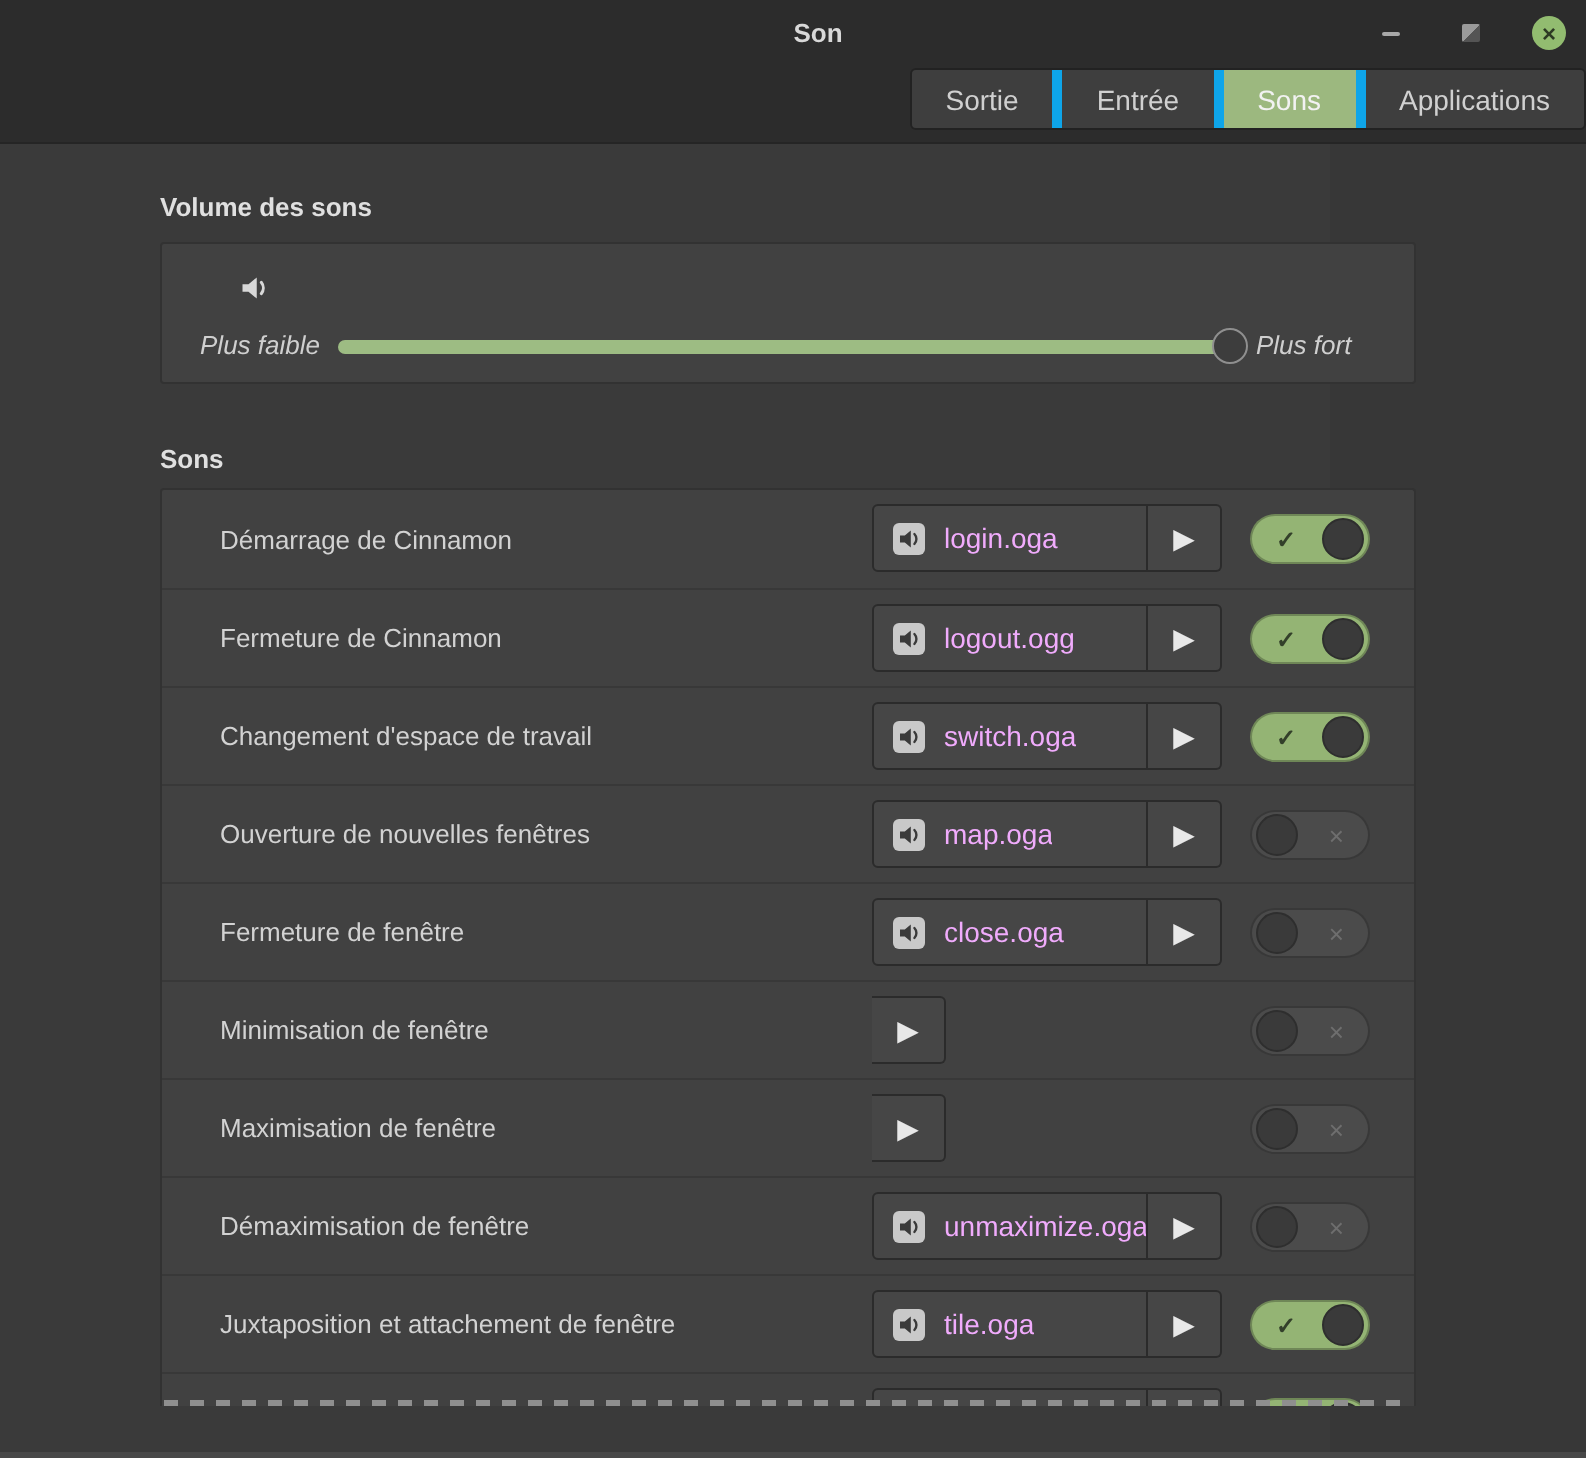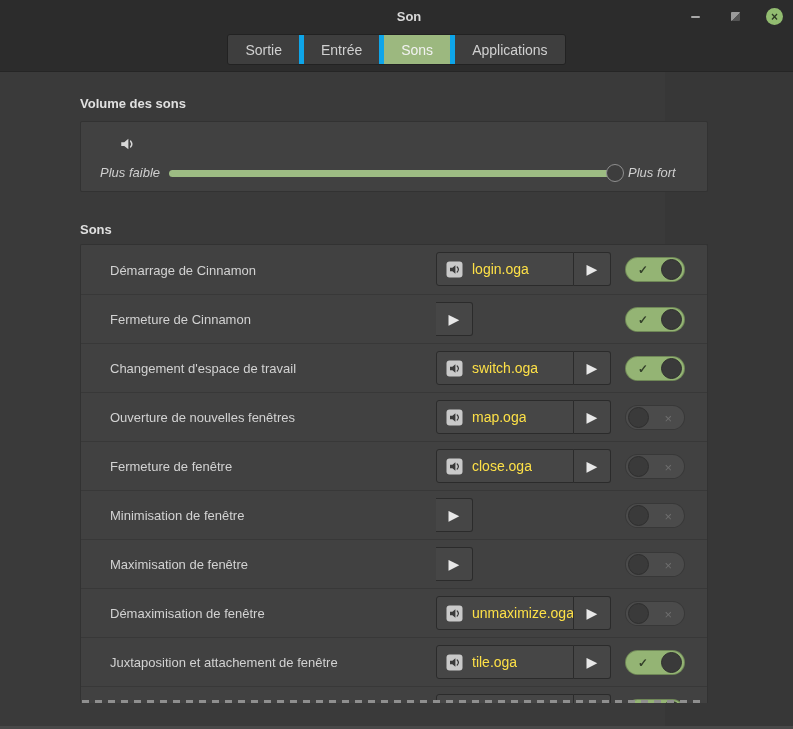--- a/index.html
+++ b/index.html
@@ -44,21 +44,21 @@
   .close-btn{
     width:17px;height:17px;border-radius:50%;
     background:#92bc70;display:flex;align-items:center;justify-content:center;
   }
   .close-glyph{font-size:12px;font-weight:700;color:#2d3a24;line-height:1;}
   
   .tabbar{
     position:absolute;top:33px;left:0;width:793px;height:39px;
     background:var(--titlebar);
     border-bottom:1px solid #252525;
-    display:flex;justify-content:center;align-items:flex-start;
+    display:flex;justify-content:flex-end;align-items:flex-start;
   }
   .tab-group{
     display:flex;margin-top:1px;height:31px;
     border:1px solid #222222;border-radius:3px;overflow:hidden;
   }
   .tab{
     height:100%;display:flex;align-items:center;justify-content:center;
     padding:0 17px;font-size:14px;color:#d0d0d0;
     background:#3e3e3e;cursor:default;
   }
@@ -115,21 +115,21 @@
   }
   .file-group{
     position:absolute;left:355px;top:7px;height:34px;display:flex;
   }
   .file-btn{
     width:138px;height:34px;display:flex;align-items:center;
     background:var(--btn-bg);border:1px solid var(--btn-border);
     border-radius:3px 0 0 3px;padding-left:9px;cursor:default;
   }
   .file-badge{width:17px;height:17px;flex:0 0 auto;}
-  .file-name{margin-left:9px;font-size:14px;color:#fde047;white-space:nowrap;overflow:hidden;}
+  .file-name{margin-left:9px;font-size:14px;color:#f0abfc;white-space:nowrap;overflow:hidden;}
   .play-btn{
     width:37px;height:34px;display:flex;align-items:center;justify-content:center;
     background:var(--btn-bg);border:1px solid var(--btn-border);border-left:none;
     border-radius:0 3px 3px 0;cursor:default;
   }
   .play-glyph{font-size:14px;color:#e8e8e8;line-height:1;}
   .toggle{
     position:absolute;left:544px;top:12px;width:60px;height:25px;
     border-radius:13px;cursor:default;border:1px solid rgba(0,0,0,0.25);
   }
@@ -218,20 +218,28 @@
     </div>
     <div class="toggle on">
       <span class="check">✓</span>
       <span class="knob"></span>
 
     </div>
   </div>
       <div class="sound-row">
     <span class="row-label">Fermeture de Cinnamon</span>
     <div class="file-group">
+      <div class="file-btn">
+        <svg class="file-badge" viewBox="0 0 17 17">
+          <rect x="0.5" y="0.5" width="16" height="16" rx="3" fill="#c9c9c9"></rect>
+          <path d="M4 6.8v3.4h2.4l3 2.6V4.2l-3 2.6H4z" fill="#3a3a3a"></path>
+          <path d="M11.2 6a3.6 3.6 0 010 5" fill="none" stroke="#3a3a3a" stroke-width="1.2" stroke-linecap="round"></path>
+        </svg>
+        <span class="file-name">logout.ogg</span>
+      </div>
       <div class="play-btn">
         <span class="play-glyph">▶</span>
       </div>
     </div>
     <div class="toggle on">
       <span class="check">✓</span>
       <span class="knob"></span>
 
     </div>
   </div>

